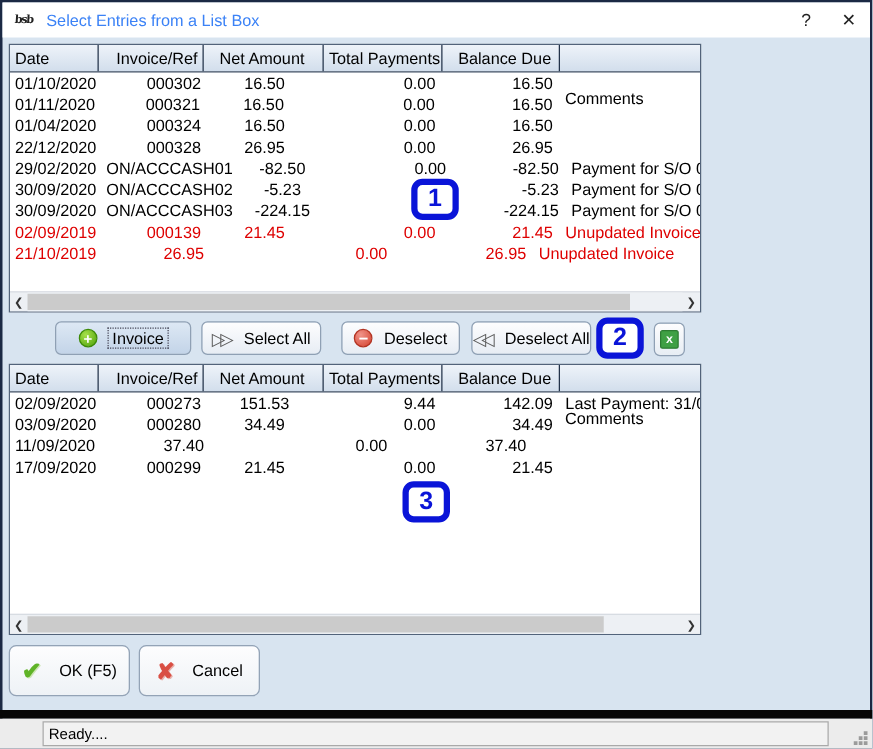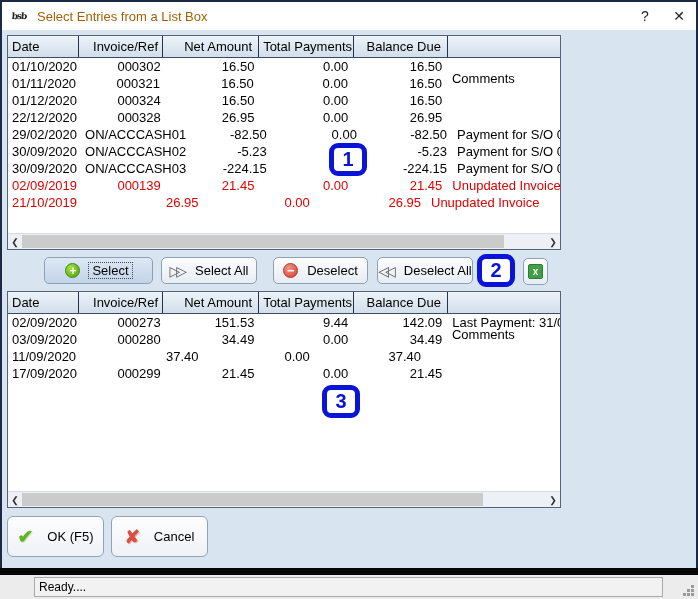--- a/index.html
+++ b/index.html
@@ -7,41 +7,41 @@
   body { font-family:"Liberation Sans", sans-serif; position:relative; background:#d8e4f0; overflow:hidden; }
 
   .window { position:absolute; inset:0; background:#d8e4f0; box-shadow: inset 0 0 0 2px #1b2944; }
 
   
   .titlebar { position:absolute; left:2px; top:2px; right:2px; height:28px; background:#ffffff;
               display:flex; align-items:center; }
   .app-icon { width:20px; height:18px; margin-left:7px; font-family:"DejaVu Serif", serif;
               font-weight:bold; font-size:9px; color:#222; line-height:9px; letter-spacing:-1px;
               display:flex; align-items:center; justify-content:center; transform:skewX(-4deg); }
-  .title-text { margin-left:8px; font-size:13px; color:#a16207; }
+  .title-text { margin-left:8px; font-size:13px; color:#3b82f6; }
   .titlebar-btns { margin-left:auto; display:flex; height:100%; }
   .tb-btn { width:34px; height:100%; display:flex; align-items:center; justify-content:center;
             font-size:14px; color:#222; cursor:default; }
 
   
   .listbox { position:absolute; left:7px; width:554px; background:#ffffff; border:1px solid #52637a; }
   #top-table { top:35px;  height:215px; }
   #bottom-table { top:291px; height:217px; }
 
   .tbl-header { position:absolute; left:0; top:0; right:0; height:22px; display:flex;
                 background:linear-gradient(#eef3f9, #d2deec); border-bottom:1px solid #3c4d63; }
   .hcell { height:100%; font-size:13px; color:#000; padding:3px 4px 0 4px; white-space:nowrap;
            overflow:hidden; border-right:1px solid #23334a; }
   .hcell:last-child { border-right:none;margin-top:32px; }
   .rows { position:absolute; left:0; top:22px; right:0; bottom:16px; overflow:hidden; }
   .trow { display:flex; height:17px; }
   .tcell { font-size:13px; color:#000; padding:1px 4px 0 4px; white-space:nowrap; }
   .trow.red .tcell { color:#de0000; }
   .num { text-align:right; padding-right:6px; }
-  .c0 { width:84px; } .c1 { width:100px;text-align:right; } .c2 { width:114px; }
+  .c0 { width:84px; } .c1 { width:100px;text-align:right; } .c2 { width:114px;text-align:center; }
   .c3 { width:112px; } .c4 { width:112px; } .c5 { width:134px; overflow:hidden; }
 
   
   .hscroll { position:absolute; left:0; right:0; bottom:0; height:16px; background:#edf0f4;
              display:flex; align-items:stretch; border-top:1px solid #d7dce2; }
   .sb-arrow { width:14px; display:flex; align-items:center; justify-content:center;
               font-size:9px; color:#333; }
   .sb-track { flex:1; position:relative; background:#edf0f4; }
   .sb-thumb { position:absolute; top:1px; bottom:1px; left:0; background:#cbcbcb; }
   #top-table .sb-thumb { width:92%; }
@@ -137,21 +137,21 @@
         </div>
         <div class="trow">
           <div class="tcell c0">01/11/2020</div>
           <div class="tcell c1">000321</div>
           <div class="tcell c2 num">16.50</div>
           <div class="tcell c3 num">0.00</div>
           <div class="tcell c4 num">16.50</div>
           <div class="tcell c5"></div>
         </div>
         <div class="trow">
-          <div class="tcell c0">01/12/2020</div>
+          <div class="tcell c0">01/04/2020</div>
           <div class="tcell c1">000324</div>
           <div class="tcell c2 num">16.50</div>
           <div class="tcell c3 num">0.00</div>
           <div class="tcell c4 num">16.50</div>
           <div class="tcell c5"></div>
         </div>
         <div class="trow">
           <div class="tcell c0">22/12/2020</div>
           <div class="tcell c1">000328</div>
           <div class="tcell c2 num">26.95</div>
@@ -203,21 +203,21 @@
       <span class="sb-arrow">❮</span>
       <span class="sb-track">
           <span class="sb-thumb"></span>
         </span>
       <span class="sb-arrow">❯</span>
     </div>
   </div>
 
   <div class="btn focused" id="btn-select">
     <span class="icon-circle green">+</span>
-    <span class="focus-label">Select</span>
+    <span class="focus-label">Invoice</span>
   </div>
   <div class="btn" id="btn-select-all">
     <span class="tri-icon">▷▷</span>
     <span>Select All</span>
   </div>
   <div class="btn" id="btn-deselect">
     <span class="icon-circle red">−</span>
     <span>Deselect</span>
   </div>
   <div class="btn" id="btn-deselect-all">

